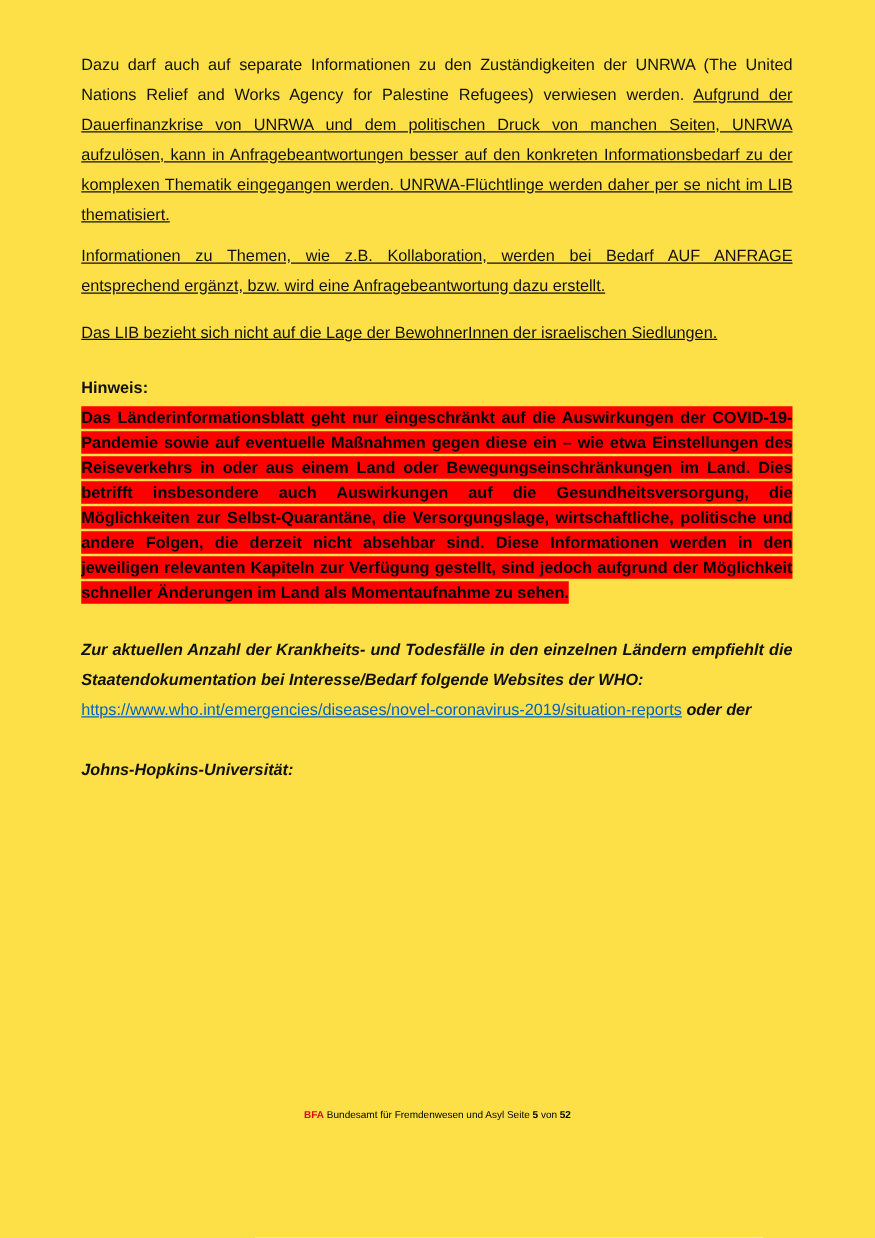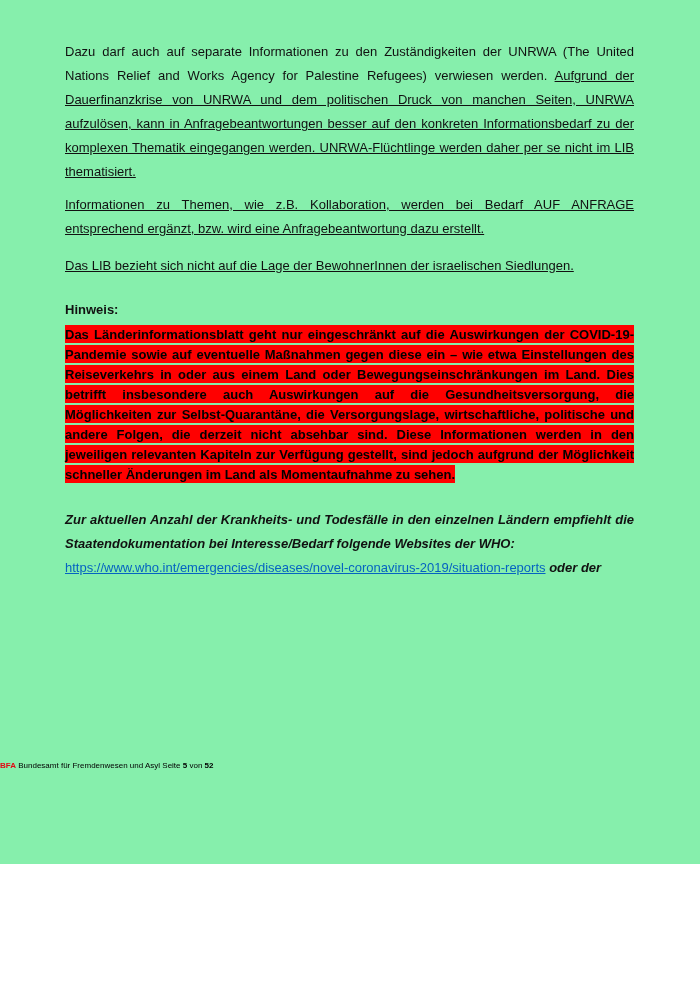--- a/index.html
+++ b/index.html
@@ -11,22 +11,22 @@
   *{margin:0;padding:0;box-sizing:border-box;}
   html,body{width:700px;height:990px;}
   body{
     background:#ffffff;
     font-family:"Liberation Sans", sans-serif;
     color:var(--text,#111);
   }
   .page{
     position:relative;
     width:700px;
-    height:864px;
-    background:#86efac;
+    height:990px;
+    background:#fde047;
     padding:40px 66px 0 65px;
     overflow:hidden;
   }
   p{
     font-size:13px;
     line-height:24px;
     text-align:justify;
     color:var(--text,#111);
   }
   .u{text-decoration:underline;}
@@ -53,21 +53,21 @@
     text-decoration:underline;
     font-weight:normal;
     font-style:normal;
     cursor:pointer;
   }
   .footer{
     position:absolute;
     left:0;
     right:0;
     bottom:93px;
-    text-align:left;
+    text-align:center;
     font-size:8px;
     line-height:10px;
     color:#000;
   }
   .footer .bfa{
     color:var(--brand,#E30613);
     font-weight:bold;
   }
   .footer b{font-weight:bold;}
 </style>
@@ -83,19 +83,20 @@
   <p class="u mb-p2">Das LIB bezieht sich nicht auf die Lage der BewohnerInnen der israelischen Siedlungen.</p>
 
   <p class="b mb-hinweis">Hinweis:</p>
 
   <p class="red-block"><span class="hl">Das Länderinformationsblatt geht nur eingeschränkt auf die Auswirkungen der COVID-19-Pandemie sowie auf eventuelle Maßnahmen gegen diese ein – wie etwa Einstellungen des Reiseverkehrs in oder aus einem Land oder Bewegungseinschränkungen im Land. Dies betrifft insbesondere auch Auswirkungen auf die Gesundheitsversorgung, die Möglichkeiten zur Selbst-Quarantäne, die Versorgungslage, wirtschaftliche, politische und andere Folgen, die derzeit nicht absehbar sind. Diese Informationen werden in den jeweiligen relevanten Kapiteln zur Verfügung gestellt, sind jedoch aufgrund der Möglichkeit schneller Änderungen im Land als Momentaufnahme zu sehen.</span></p>
 
   <p class="bi">Zur aktuellen Anzahl der Krankheits- und Todesfälle in den einzelnen Ländern empfiehlt die Staatendokumentation bei Interesse/Bedarf folgende Websites der WHO:</p>
 
   <p><a class="link">https://www.who.int/emergencies/diseases/novel-coronavirus-2019/situation-reports</a><span class="bi"> oder der</span></p>
 
+  <p class="bi">Johns-Hopkins-Universität:</p>
 
   <p><a class="link"><br></a></p>
 
 
   <div class="footer"><span class="bfa">BFA</span><span> Bundesamt für Fremdenwesen und Asyl Seite </span><b>5</b><span> von </span><b>52</b></div>
 
 </div>
 
 </body></html>

